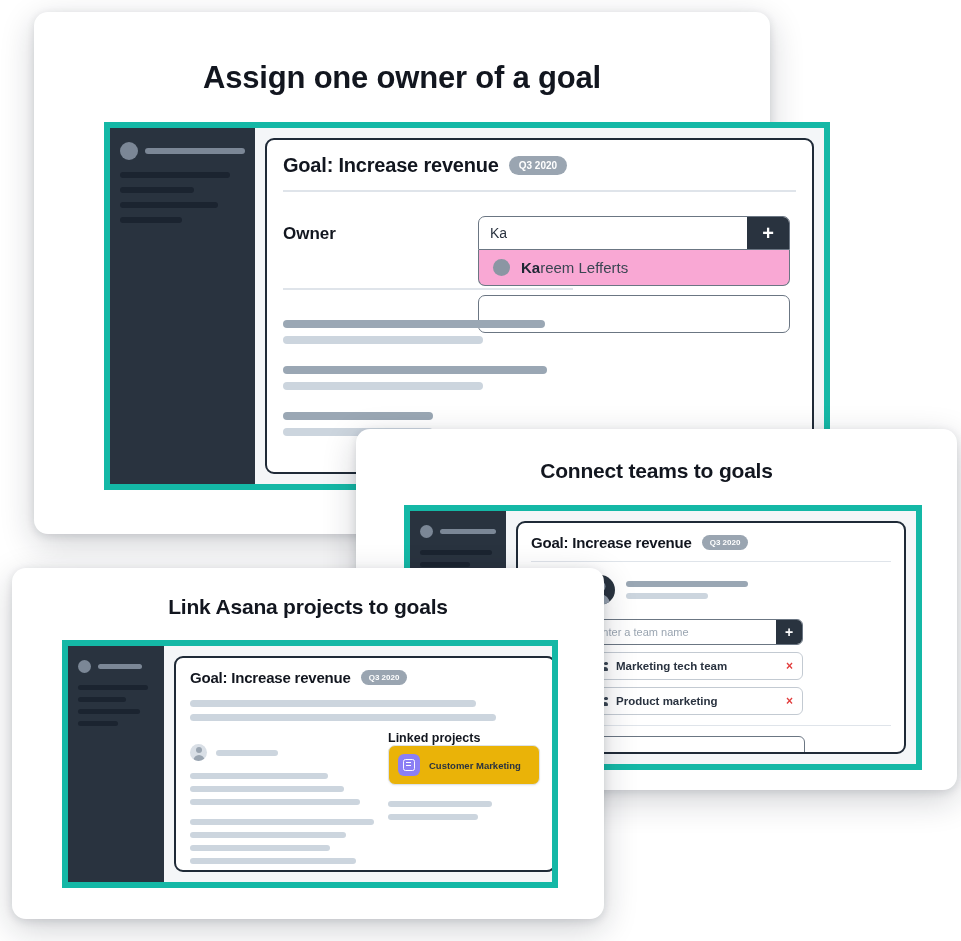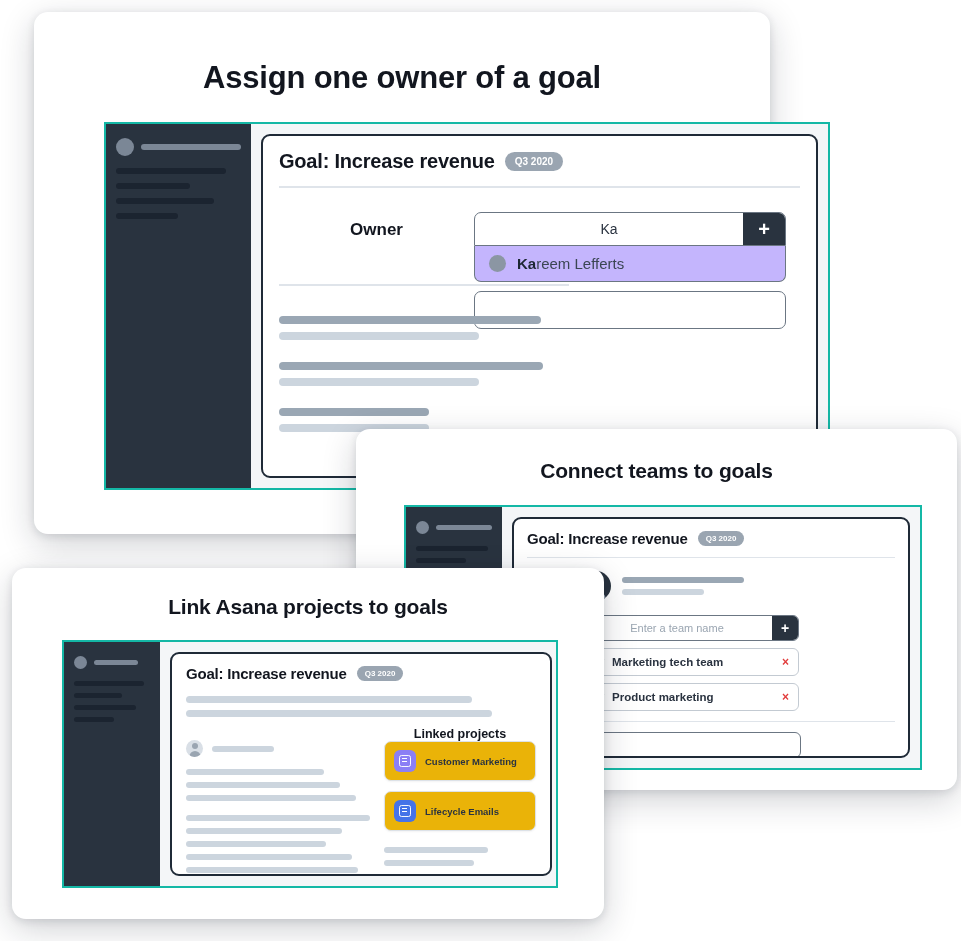--- a/index.html
+++ b/index.html
@@ -24,23 +24,22 @@
     color: #12161f;
     letter-spacing: -0.2px;
     white-space: nowrap;
   }
 
   
   .app {
     position: absolute;
     display: flex;
     background: #f4f6f8;
-    border: 2px solid #14b8a6;
+    border: 6px solid #14b8a6;
     overflow: hidden;
-    text-align: center;
   }
   .app-sidebar {
     background: #29333f;
     flex: none;
     position: relative;
     padding-top: 10px;
   }
   .sb-head { display: flex; align-items: center; gap: 7px; padding: 4px 10px 12px 10px; }
   .sb-avatar { border-radius: 50%; background: #7b8796; flex: none; }
   .sb-namebar { height: 6px; border-radius: 3px; background: #7b8796; }
@@ -93,21 +92,21 @@
     background: #ffffff;
   }
   .combo-text { flex: 1; padding: 8px 11px; font-size: 14px; color: #2a3340; }
   .combo-plus {
     width: 42px; background: #29333f; color: #ffffff;
     display: flex; align-items: center; justify-content: center;
     font-size: 20px; font-weight: bold; line-height: 1;
   }
   .combo-list {
     border: 1.6px solid #6b7683; border-top: none;
-    border-radius: 0 0 7px 7px; background: #c4b5fd; overflow: hidden;
+    border-radius: 0 0 7px 7px; background: #f9a8d4; overflow: hidden;
   }
   .combo-opt {
     display: flex; align-items: center; gap: 11px;
     padding: 9px 14px; font-size: 15px; color: #3b4653;
     border-top: 1px solid #d5dae0;
   }
   .combo-opt:first-child { border-top: none; }
   .opt-avatar { width: 17px; height: 17px; border-radius: 50%; flex: none; }
   .opt-name b { color: #1d2733; }
 
@@ -409,26 +408,20 @@
             <div class="c3-right">
               <div class="linked-title">Linked projects</div>
 
               <div class="proj-card">
                 <span class="proj-icon" style="background:#8b7ff5">
                     <span class="proj-glyph"></span>
                   </span>
                 <span class="proj-name">Customer Marketing</span>
               </div>
 
-              <div class="proj-card">
-                <span class="proj-icon" style="background:#4573e8">
-                    <span class="proj-glyph"></span>
-                  </span>
-                <span class="proj-name">Lifecycle Emails</span>
-              </div>
 
               <div style="margin-top:16px">
                 <div class="bar" style="width:104px;height:6px"></div>
                 <div class="bar" style="width:90px;height:6px;margin-top:7px"></div>
 
               </div>
             </div>
           </div>
 
         </div>

